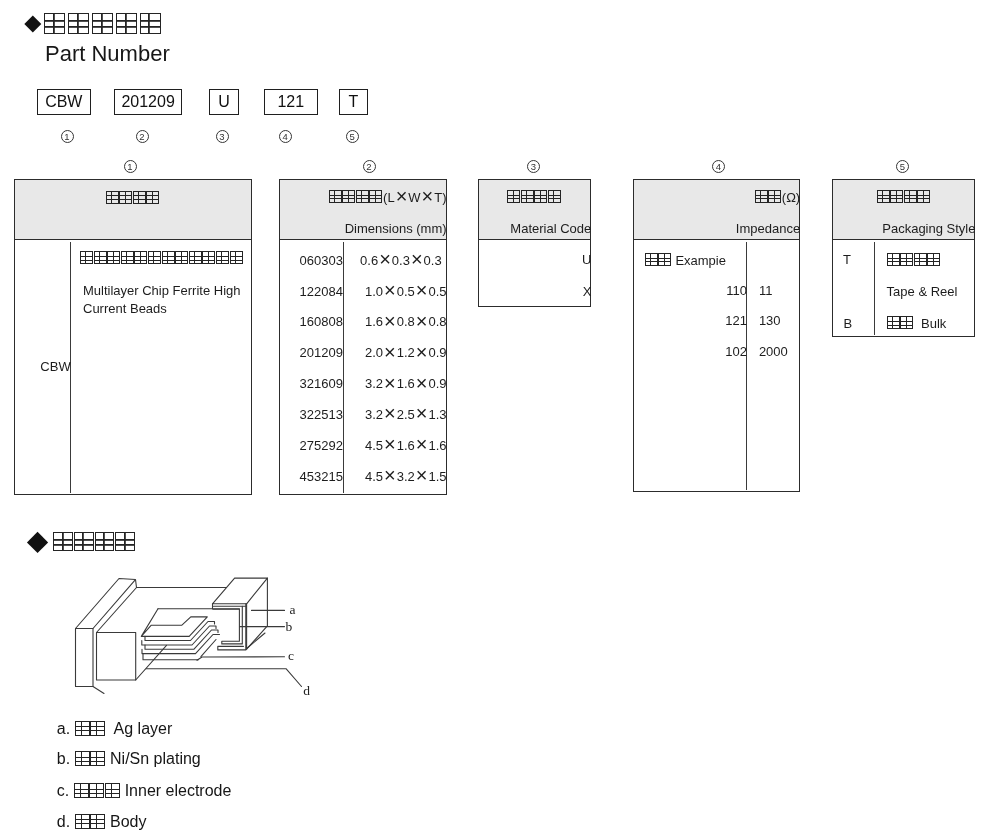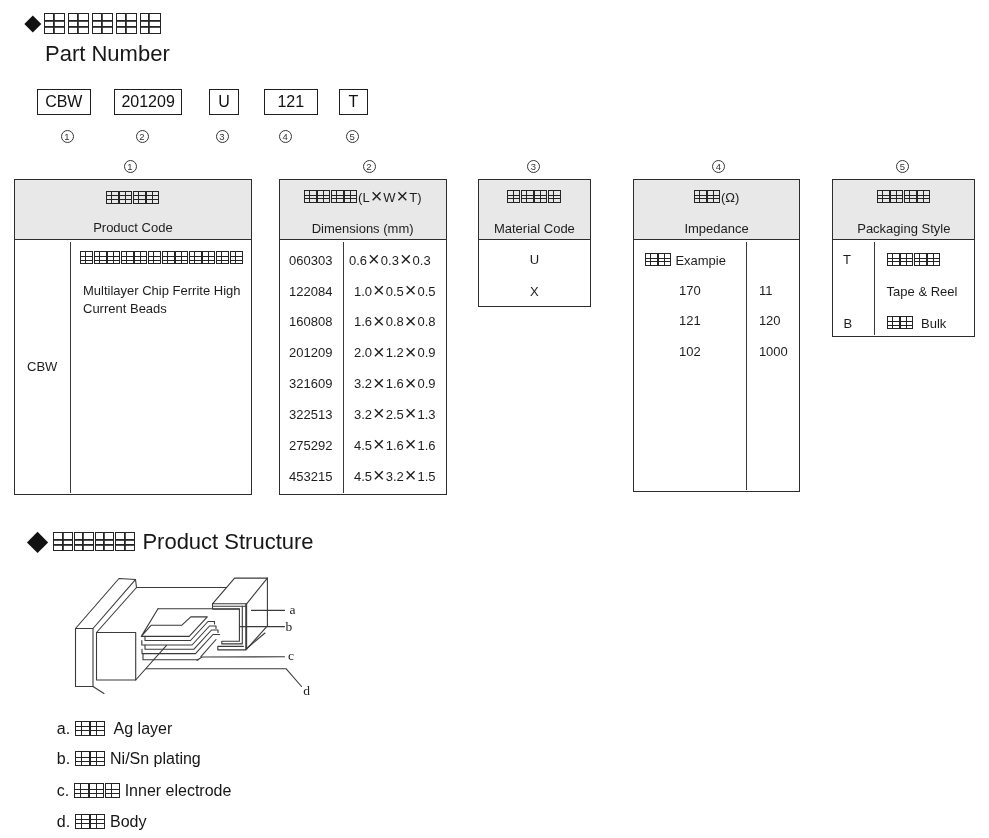--- a/index.html
+++ b/index.html
@@ -1,20 +1,20 @@
 <!DOCTYPE html>
 <html><head>
 <meta charset="utf-8">
 <style>
 *{margin:0;padding:0;box-sizing:border-box}
 html,body{width:989px;height:838px;background:#fff}
 body{font-family:"Liberation Sans",sans-serif;color:#1d1d1d;position:relative}
 #pg{position:absolute;left:0;top:0;width:989px;height:838px;overflow:hidden}
 .t{position:absolute;white-space:nowrap;font-size:13px;line-height:15px}
-.c{text-align:center}
+.c{text-align:right}
 .h1{font-size:22px;line-height:24px;color:#171717}
 .cj{display:inline-block;border:var(--w) solid #242424;background-image:linear-gradient(#242424,#242424),linear-gradient(#242424,#242424),linear-gradient(#242424,#242424);background-repeat:no-repeat;background-size:100% var(--w),100% var(--w),var(--w) 100%;background-position:0 38%,0 74%,46% 0;--w:1.2px}
 .cjrow{position:absolute;display:flex}
 .cjrow .cj{flex:0 0 auto}
 .k13{width:13px;height:13px;margin-right:.6px;vertical-align:-1.5px;--w:1.25px}
 .k15{width:15px;height:15px;margin-right:.5px;vertical-align:-2px;--w:1.4px}
 .k20{width:19.8px;height:19.8px;margin-right:.9px;--w:1.8px}
 .k21{width:21px;height:21px;margin-right:2.9px;--w:1.8px}
 .dia{position:absolute;background:#111;transform:rotate(45deg)}
 .cn{position:absolute;width:13px;height:13px;border:1.1px solid #363636;border-radius:50%;font-size:9.5px;line-height:11px;text-align:center;color:#333}
@@ -60,21 +60,20 @@
 <div class="tbl" style="left:13.7px;top:179.3px;width:238.4px;height:315.5px">
 <div class="hd" style="height:60.2px"></div>
 <div class="vln" style="left:55.4px;top:61.3px;height:251.2px"></div>
 </div>
 <div class="cjrow" style="left:13.7px;top:190.5px;width:238.4px;justify-content:center">
       <i class="cj k13"></i>
       <i class="cj k13"></i>
       <i class="cj k13"></i>
       <i class="cj k13"></i>
     </div>
-<div class="t c" style="left:13.7px;top:220.3px;width:238.4px">Product Code</div>
 <div class="t c" style="left:13.7px;top:358.8px;width:57px">CBW</div>
 <div class="cjrow" style="left:80px;top:251.4px">
       <i class="cj k13"></i>
       <i class="cj k13"></i>
       <i class="cj k13"></i>
       <i class="cj k13"></i>
       <i class="cj k13"></i>
       <i class="cj k13"></i>
       <i class="cj k13"></i>
       <i class="cj k13"></i>
@@ -122,26 +121,26 @@
 <div class="t c" style="left:477.5px;top:251.9px;width:113.8px">U</div>
 <div class="t c" style="left:477.5px;top:283.9px;width:113.8px">X</div>
 
 <div class="tbl" style="left:632.9px;top:179.3px;width:167.3px;height:313.2px">
 <div class="hd" style="height:60.2px"></div>
 <div class="vln" style="left:112.6px;top:61.3px;height:248.9px"></div>
 </div>
 <div class="t c" style="left:632.9px;top:189.6px;width:167.3px"><i class="cj k13"></i><i class="cj k13"></i>(Ω)</div>
 <div class="t c" style="left:632.9px;top:220.6px;width:167.3px">Impedance</div>
 <div class="t" style="left:644.6px;top:252.6px"><i class="cj k13"></i><i class="cj k13"></i> Exampie</div>
-<div class="t c" style="left:632.9px;top:282.9px;width:114.1px">170</div>
+<div class="t c" style="left:632.9px;top:282.9px;width:114.1px">110</div>
 <div class="t c" style="left:632.9px;top:313.4px;width:114.1px">121</div>
 <div class="t c" style="left:632.9px;top:343.9px;width:114.1px">102</div>
 <div class="t" style="left:758.9px;top:282.9px">11</div>
-<div class="t" style="left:758.9px;top:313.4px">120</div>
-<div class="t" style="left:758.9px;top:343.9px">1000</div>
+<div class="t" style="left:758.9px;top:313.4px">130</div>
+<div class="t" style="left:758.9px;top:343.9px">2000</div>
 
 <div class="tbl" style="left:832.2px;top:179.3px;width:143.3px;height:158.2px">
 <div class="hd" style="height:60.2px"></div>
 <div class="vln" style="left:40.6px;top:61.3px;height:93.9px"></div>
 </div>
 <div class="cjrow" style="left:832.2px;top:190px;width:143.3px;justify-content:center">
       <i class="cj k13"></i>
       <i class="cj k13"></i>
       <i class="cj k13"></i>
       <i class="cj k13"></i>
@@ -158,21 +157,20 @@
 <div class="t" style="left:843.5px;top:315.9px">B</div>
 <div class="t" style="left:886.6px;top:315.9px"><i class="cj k13"></i><i class="cj k13"></i>&nbsp;&nbsp;Bulk</div>
 
 <div class="dia" style="left:30.2px;top:535.2px;width:15.1px;height:15.1px"></div>
 <div class="cjrow" style="left:53.2px;top:531.5px">
       <i class="cj k20"></i>
       <i class="cj k20"></i>
       <i class="cj k20"></i>
       <i class="cj k20"></i>
     </div>
-<div class="t h1" style="left:142.4px;top:529.9px">Product Structure</div>
 
 <svg style="position:absolute;left:70px;top:565px" width="250" height="135" viewBox="70 565 250 135">
 <g fill="none" stroke="#3a3a3a" stroke-width="1.1" stroke-linecap="round" stroke-linejoin="round">
 
 <rect x="75.5" y="628.5" width="17.5" height="58"></rect>
 <path d="M75.5,628.5 L119,578.5 L135.5,579.5 L136.5,587.5"></path>
 <path d="M93,628.5 L135,580.2"></path>
 <path d="M93,686.5 L104,693.5"></path>
 
 <path d="M136.5,587.5 L226.5,587.5"></path>

